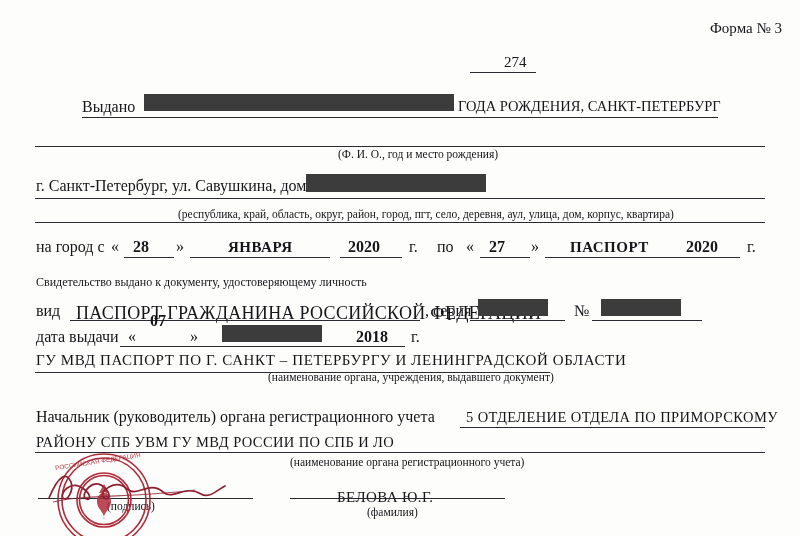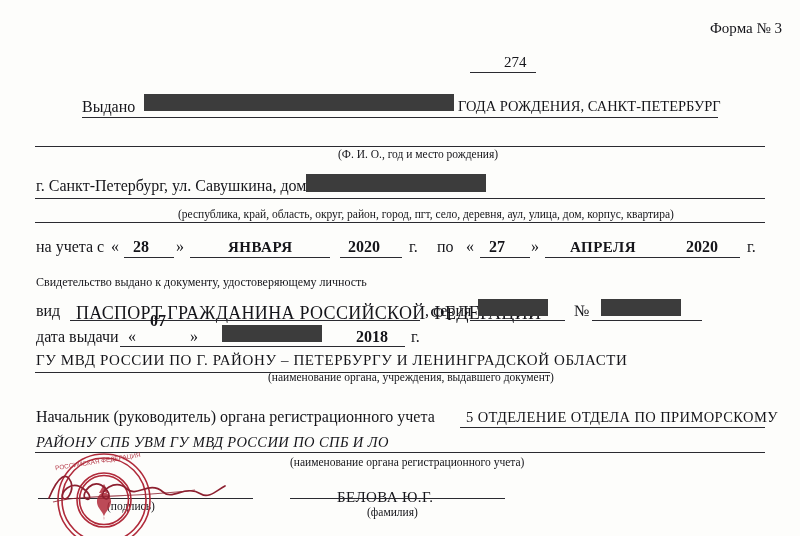--- a/index.html
+++ b/index.html
@@ -87,21 +87,21 @@
   .g3 { top: 328px; left: 411px; font-size: 16px; }
   .l-data { top: 346px; left: 120px; width: 285px; }
   .l-year3 { top: 346px; left: 345px; width: 60px; }
 
   .organ { top: 352px; left: 36px; font-size: 15px; letter-spacing: 0.6px; }
   .l-organ { top: 372px; left: 35px; width: 515px; }
   .cap-3 { top: 371px; left: 268px; font-size: 11.5px; }
 
   .nach-lbl { top: 408px; left: 36px; font-size: 16px; }
   .nach-val { top: 409px; left: 466px; font-size: 14.5px; letter-spacing: 0.4px; }
-  .nach-val2 { top: 434px; left: 36px; font-size: 14.5px; letter-spacing: 0.4px; font-style: italic; }
+  .nach-val2 { top: 434px; left: 36px; font-size: 14.5px; letter-spacing: 0.4px; }
   .l-nach1 { top: 427px; left: 460px; width: 305px; }
   .l-nach2 { top: 452px; left: 35px; width: 730px; }
   .cap-4 { top: 456px; left: 290px; font-size: 11.5px; }
 
   .cap-5 { top: 500px; left: 107px; font-size: 11.5px; }
   .l-sig { top: 498px; left: 38px; width: 215px; }
   .famil { top: 489px; left: 337px; font-size: 15px; letter-spacing: 0.4px; }
   .l-fam { top: 498px; left: 290px; width: 215px; }
   .cap-6 { top: 506px; left: 367px; font-size: 11.5px; }
 
@@ -137,32 +137,32 @@
   <div class="line line-1"></div>
   <div class="t cap-1">(Ф. И. О., год и место рождения)</div>
   <div class="line line-2"></div>
 
   <div class="t addr">г. Санкт-Петербург, ул. Савушкина, дом</div>
   <div class="redact redact-2"></div>
   <div class="line line-3"></div>
   <div class="t cap-2">(республика, край, область, округ, район, город, пгт, село, деревня, аул, улица, дом, корпус, квартира)</div>
   <div class="line line-4"></div>
 
-  <div class="t srok">на учета с</div>
+  <div class="t srok">на город с</div>
   <div class="t q-o1">«</div>
   <div class="t d-day1">28</div>
   <div class="t q-c1">»</div>
   <div class="t d-mon1">ЯНВАРЯ</div>
   <div class="t d-year1">2020</div>
   <div class="t g1">г.</div>
   <div class="t po">по</div>
   <div class="t q-o2">«</div>
   <div class="t d-day2">27</div>
   <div class="t q-c2">»</div>
-  <div class="t d-mon2">АПРЕЛЯ</div>
+  <div class="t d-mon2">ПАСПОРТ</div>
   <div class="t d-year2">2020</div>
   <div class="t g2">г.</div>
 
   <div class="line l-day1"></div>
   <div class="line l-mon1"></div>
   <div class="line l-year1"></div>
   <div class="line l-day2"></div>
   <div class="line l-mon2"></div>
   <div class="line l-year2"></div>
 
@@ -180,21 +180,21 @@
   <div class="t data-lbl">дата выдачи</div>
   <div class="t q-o3">«</div>
   <div class="t d-day3">07</div>
   <div class="t q-c3">»</div>
   <div class="redact redact-5"></div>
   <div class="t d-year3">2018</div>
   <div class="t g3">г.</div>
   <div class="line l-data"></div>
   <div class="line l-year3"></div>
 
-  <div class="t organ">ГУ  МВД  РОССИИ  ПО  Г. РАЙОНУ – ПЕТЕРБУРГУ  И  ЛЕНИНГРАДСКОЙ ОБЛАСТИ</div>
+  <div class="t organ">ГУ  МВД  ПАСПОРТ  ПО  Г. САНКТ – ПЕТЕРБУРГУ  И  ЛЕНИНГРАДСКОЙ ОБЛАСТИ</div>
   <div class="line l-organ"></div>
   <div class="t cap-3">(наименование органа, учреждения, выдавшего документ)</div>
 
   <div class="t nach-lbl">Начальник (руководитель) органа регистрационного учета</div>
   <div class="t nach-val">5 ОТДЕЛЕНИЕ ОТДЕЛА  ПО ПРИМОРСКОМУ</div>
   <div class="line l-nach1"></div>
   <div class="t nach-val2">РАЙОНУ СПБ УВМ  ГУ  МВД  РОССИИ  ПО СПБ  И  ЛО</div>
   <div class="line l-nach2"></div>
   <div class="t cap-4">(наименование органа регистрационного учета)</div>
 

